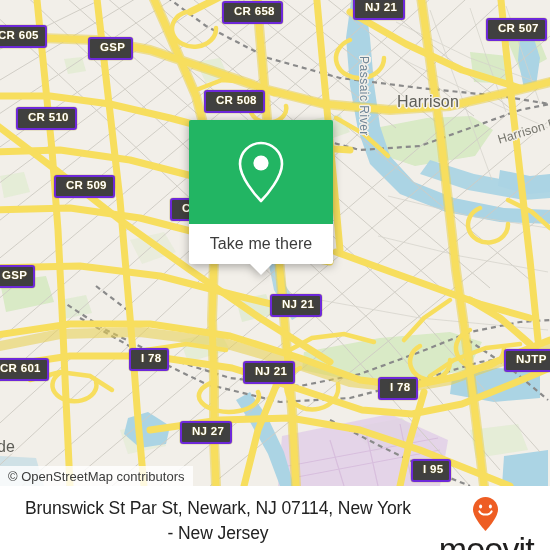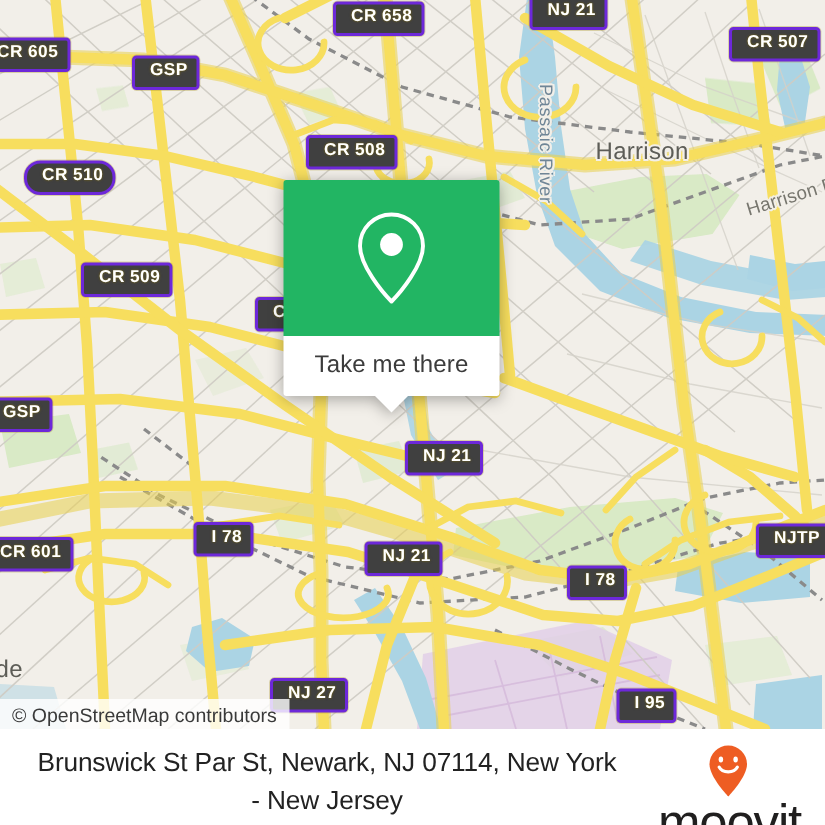--- a/index.html
+++ b/index.html
@@ -340,32 +340,32 @@
         </g>
       </g>
     </svg>
 
     <div>
       <div class="shield" style="left:-14px;top:25px;"><span>CR 605</span></div>
       <div class="shield" style="left:88px;top:37px;"><span>GSP</span></div>
       <div class="shield" style="left:222px;top:1px;"><span>CR 658</span></div>
       <div class="shield" style="left:353px;top:-3px;"><span>NJ 21</span></div>
       <div class="shield" style="left:450px;top:18px;margin-left:36px;"><span>CR 507</span></div>
-      <div class="shield" style="left:16px;top:107px;border-radius:11px;"><span>CR 510</span></div>
+      <div class="shield" style="left:16px;top:107px;"><span>CR 510</span></div>
       <div class="shield" style="left:204px;top:90px;"><span>CR 508</span></div>
       <div class="shield" style="left:54px;top:175px;"><span>CR 509</span></div>
       <div class="shield" style="left:170px;top:198px;"><span>CR 506</span></div>
       <div class="shield" style="left:-10px;top:265px;"><span>GSP</span></div>
       <div class="shield" style="left:270px;top:294px;"><span>NJ 21</span></div>
       <div class="shield" style="left:129px;top:348px;"><span>I 78</span></div>
       <div class="shield" style="left:-12px;top:358px;"><span>CR 601</span></div>
       <div class="shield" style="left:504px;top:349px;"><span>NJTP</span></div>
       <div class="shield" style="left:243px;top:361px;"><span>NJ 21</span></div>
       <div class="shield" style="left:378px;top:377px;"><span>I 78</span></div>
-      <div class="shield" style="left:180px;top:452px;"><span>NJ 27</span></div>
+      <div class="shield" style="left:180px;top:421px;"><span>NJ 27</span></div>
       <div class="shield" style="left:83px;top:453px;margin-top:44px;"><span>US 22</span></div>
       <div class="shield" style="left:411px;top:459px;"><span>I 95</span></div>
     </div>
 
     <div class="map-label place" style="left:397px;top:93px;">Harrison</div>
     <div class="map-label place" style="left:-3px;top:438px;">de</div>
     <div class="map-label rot-v" style="left:371px;top:56px;">Passaic River</div>
     <div class="map-label rot-road" style="left:498px;top:133px;transform:rotate(-17deg);transform-origin:left center;">Harrison Re</div>
 
     <div class="popup">

